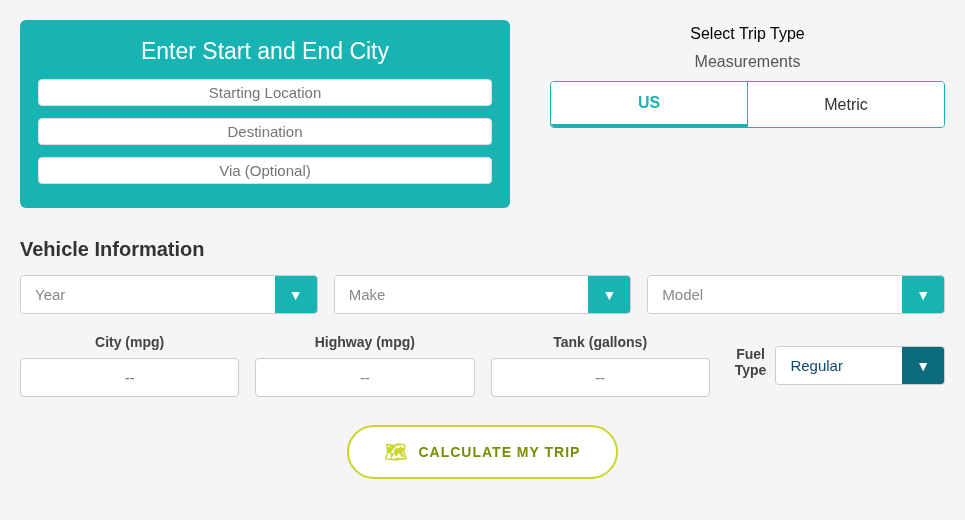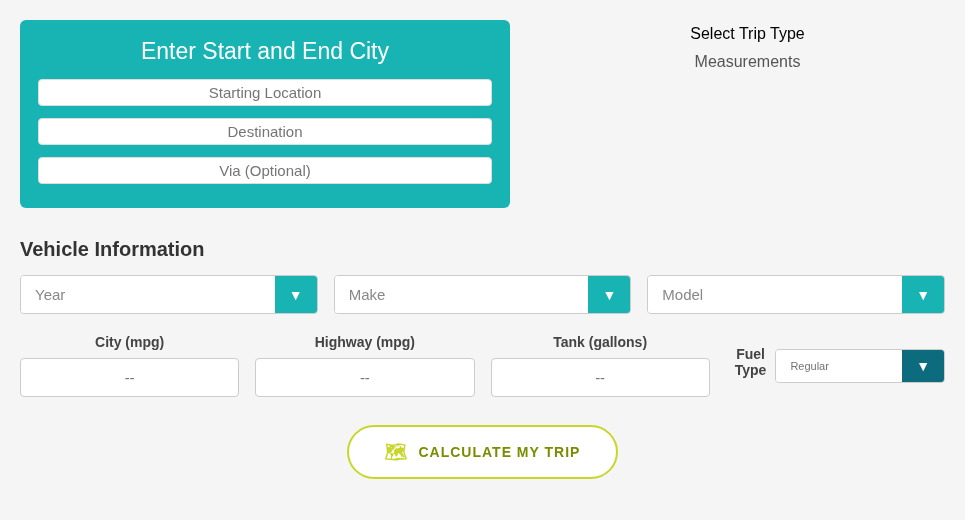--- a/index.html
+++ b/index.html
@@ -221,22 +221,22 @@
       width: 100%;
       display: flex;
       border: 1.5px solid #ccc;
       border-radius: 4px;
       overflow: hidden;
     }
 
     .fuel-type-value {
       flex: 1;
       padding: 10px 14px;
-      font-size: 11px;
-      color: #737373;
+      font-size: 15px;
+      color: #0c4a6e;
       background: #fff;
     }
 
     .fuel-type-arrow {
       background: #0d6b7e;
       padding: 0 14px;
       display: flex;
       align-items: center;
       cursor: pointer;
       color: #fff;
@@ -277,20 +277,24 @@
   <div class="left-panel">
     <div class="left-panel-title">Enter Start and End City</div>
     <input class="location-input" type="text" placeholder="Starting Location" style="">
     <input class="location-input" type="text" placeholder="Destination" style="">
     <input class="location-input" type="text" placeholder="Via (Optional)" style="">
   </div>
 
   <div class="right-panel">
     <div class="section-label">Select Trip Type</div>
     <div class="measurements-label">Measurements</div>
+    <div class="measurements-group">
+      <button class="meas-btn meas-btn-us active">US</button>
+      <button class="meas-btn">Metric</button>
+    </div>
   </div>
 </div>
 
 <div class="vehicle-section">
   <div class="vehicle-title">Vehicle Information</div>
 
   <div class="dropdowns-row">
 
     <div class="dropdown-wrapper">
       <span class="dropdown-label">Year</span>

